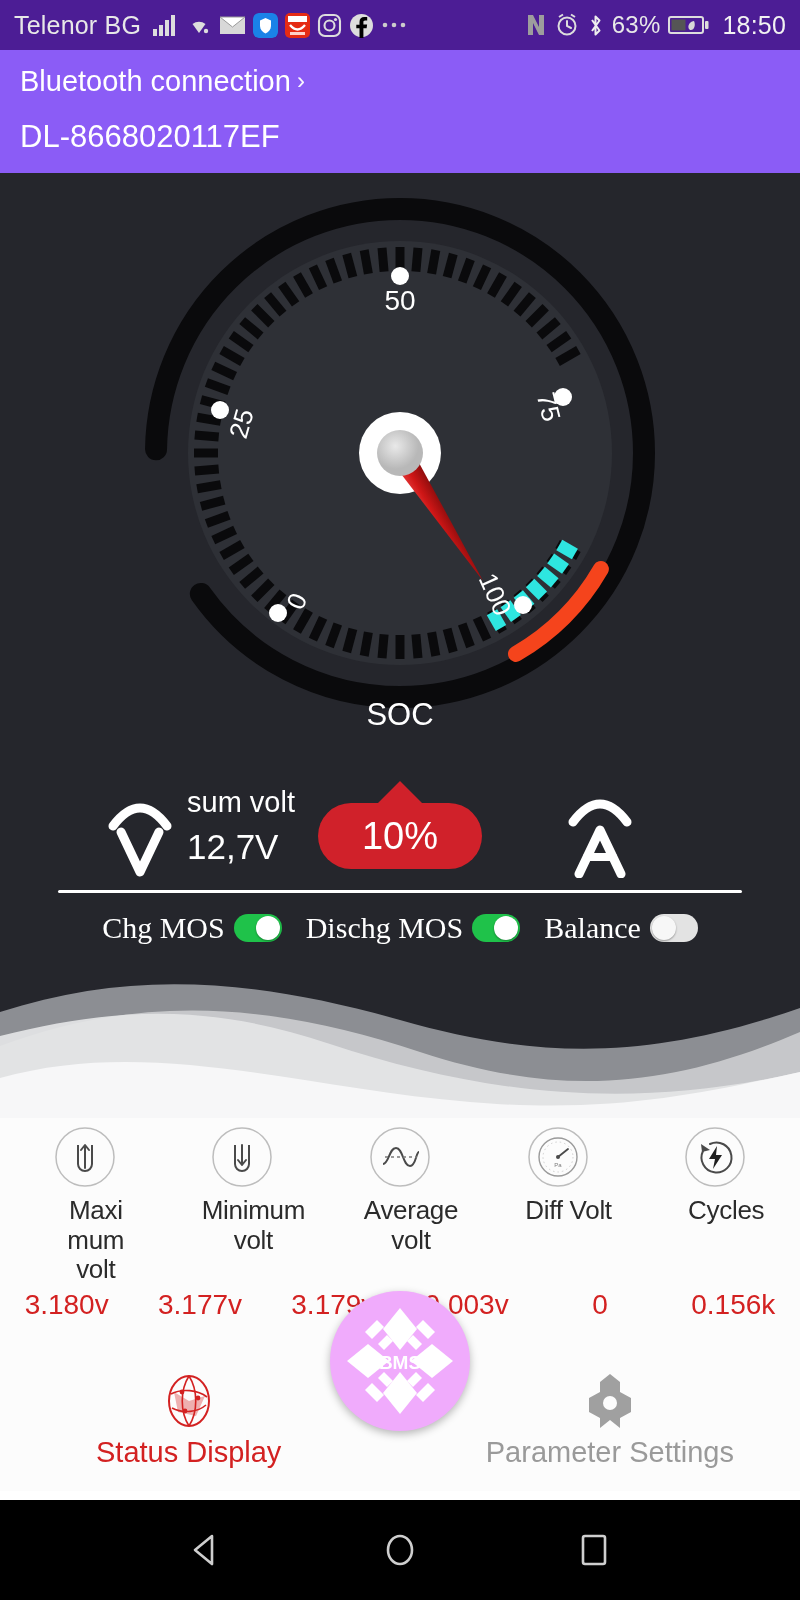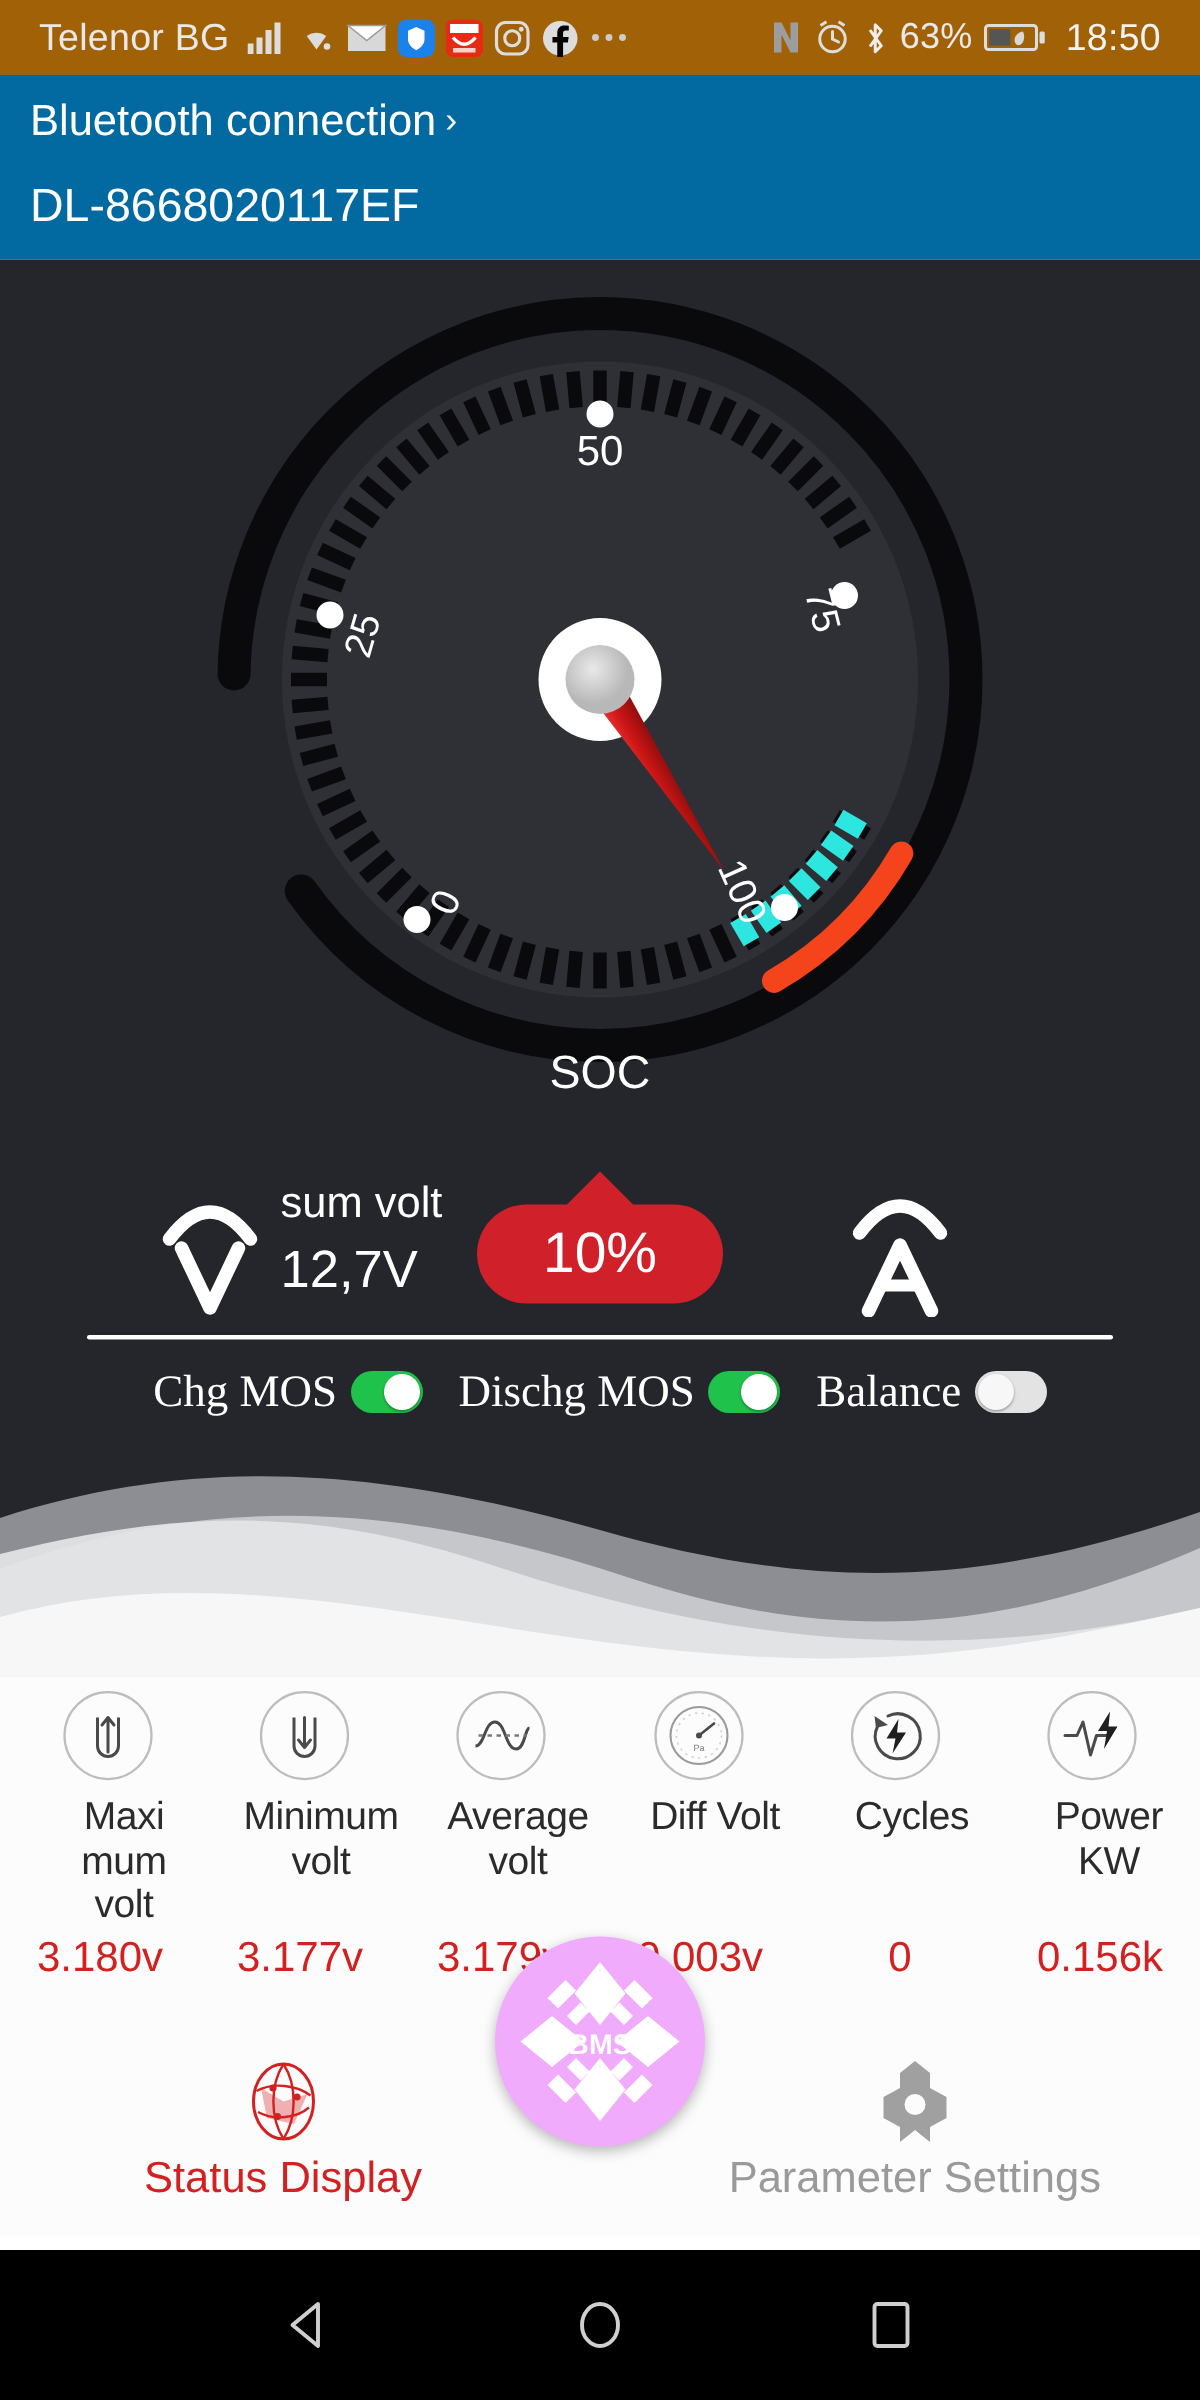--- a/index.html
+++ b/index.html
@@ -6,34 +6,34 @@
   html,body { width:800px; height:1600px; }
   body {
     font-family:"Liberation Sans", sans-serif;
     background:#ffffff;
     overflow:hidden;
     position:relative;
   }
 
   
   .statusbar{
-    height:50px; background:#a16207; color:#e8e8e8;
-    display:flex; align-items:center; padding:0 26px;
+    height:50px; background:#4c1d95; color:#e8e8e8;
+    display:flex; align-items:center; padding:0 14px;
     font-size:25px; letter-spacing:.2px;
   }
   .sb-carrier{ margin-right:12px; white-space:nowrap; }
   .sb-icons{ display:flex; align-items:center; gap:7px; flex:0 0 auto; }
   .sb-right{ margin-left:auto; display:flex; align-items:center; gap:8px; }
   .sb-ico{ display:block; }
   .sb-pct{ font-size:24px; color:#e8e8e8; }
   .sb-time{ font-size:25px; color:#f2f2f2; margin-left:4px; }
   .appico{ width:25px; height:25px; border-radius:5px; display:block; }
 
   
-  .header{ background:#0369a1; padding:10px 32px 18px 20px; color:#fff; }
+  .header{ background:#8b5cf6; padding:10px 32px 18px 20px; color:#fff; }
   .hdr-line1{ font-size:29px; display:flex; align-items:center; gap:6px; line-height:1.45; }
   .chev{ font-size:24px; opacity:.95; }
   .hdr-line2{ font-size:31px; margin-top:16px; line-height:1.2; }
 
   
   .dark{ background:#25262c; position:relative; }
 
   .gaugewrap{ position:relative; height:545px; }
   .gaugewrap svg{ position:absolute; left:50%; top:0; transform:translateX(-50%); }
 
@@ -427,28 +427,20 @@
     </div>
     <div class="stat">
       <svg class="circ" viewBox="0 0 62 62">
         <circle cx="31" cy="31" r="29" fill="none" stroke="#bdbdbd" stroke-width="1.5"></circle>
         <path d="M19 25 A15 15 0 1 0 26 18" fill="none" stroke="#4a4a4a" stroke-width="2" stroke-linecap="round"></path>
         <path d="M17 18 L18 26 L26 24 Z" fill="#4a4a4a"></path>
         <path d="M33 20 L25 33 H31 L29 43 L38 29 H32 Z" fill="#1f1f1f"></path>
       </svg>
       <div class="slabel">Cycles</div>
     </div>
-    <div class="stat">
-      <svg class="circ" viewBox="0 0 62 62">
-        <circle cx="31" cy="31" r="29" fill="none" stroke="#bdbdbd" stroke-width="1.5"></circle>
-        <path d="M13 31 H21 L25 22 L30 44 L34 31 H41" fill="none" stroke="#4a4a4a" stroke-width="2" stroke-linejoin="round" stroke-linecap="round"></path>
-        <path d="M43 15 L35 28 H41 L39 40 L48 25 H42 Z" fill="#1f1f1f"></path>
-      </svg>
-      <div class="slabel">Power<br>KW</div>
-    </div>
   </div>
 
   <div class="values">
     <div class="val">3.180v</div>
     <div class="val">3.177v</div>
     <div class="val">3.179v</div>
     <div class="val">0.003v</div>
     <div class="val">0</div>
     <div class="val">0.156k</div>
   </div>

